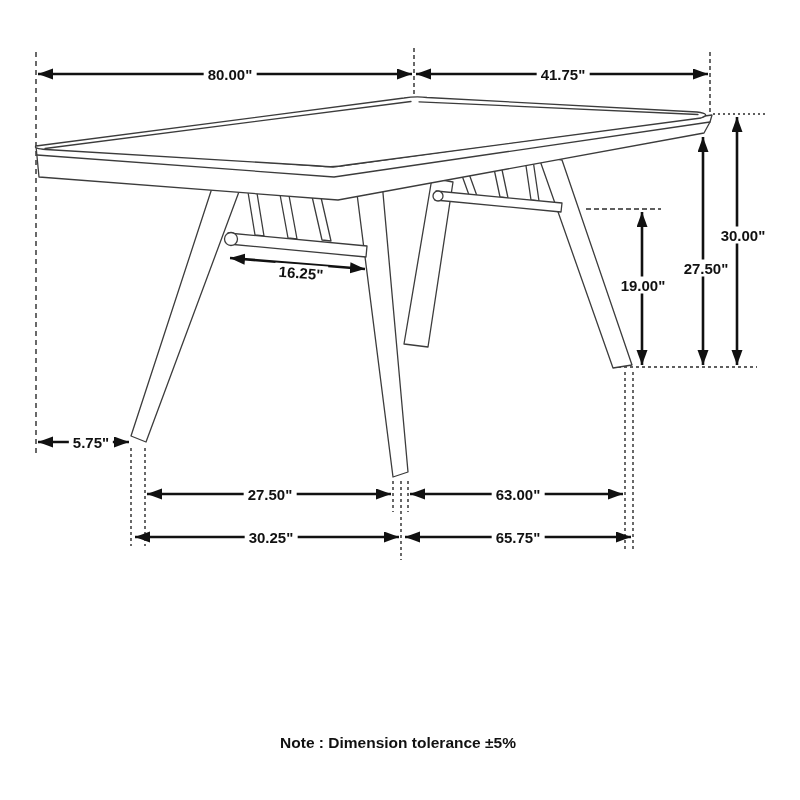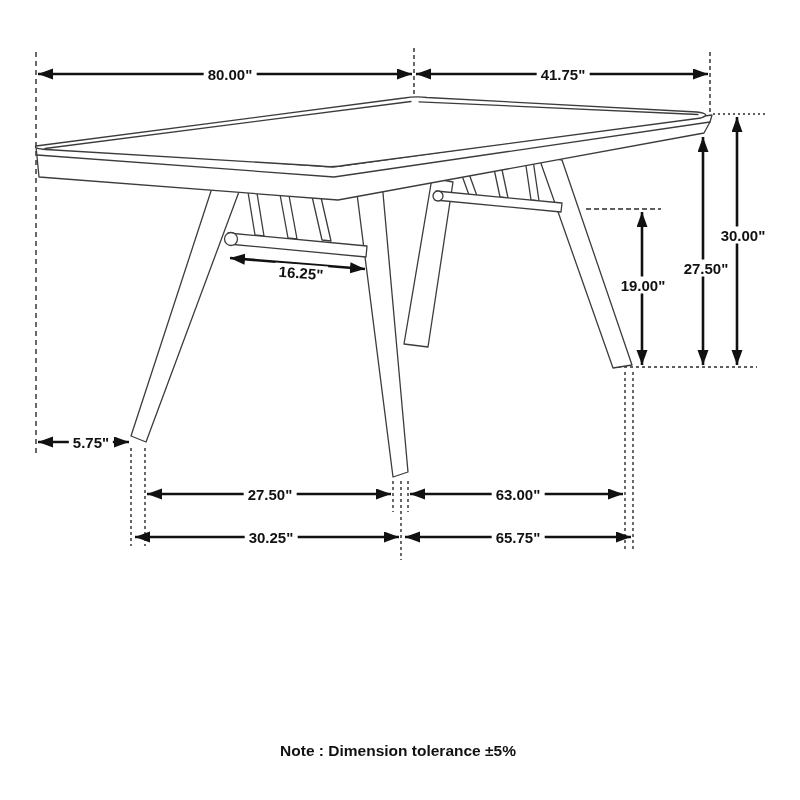--- a/index.html
+++ b/index.html
@@ -4,21 +4,21 @@
 <style>
   html,body{margin:0;padding:0;background:#ffffff;}
   .canvas{position:relative;width:800px;height:800px;background:#ffffff;overflow:hidden;
           font-family:"Liberation Sans","DejaVu Sans",sans-serif;}
   .canvas svg{position:absolute;left:0;top:0;}
   .dim-label{position:absolute;transform:translate(-50%,-50%);background:#ffffff;
              color:#111111;font-size:15px;font-weight:bold;line-height:1;
              padding:1px 4px;white-space:nowrap;}
   .dim-label.tilt{transform:translate(-50%,-50%) rotate(4.5deg);}
   .note{position:absolute;left:398px;top:743px;transform:translate(-50%,-50%);
-        color:#111111;font-size:15.5px;font-weight:bold;white-space:nowrap;margin-top:8px;}
+        color:#111111;font-size:15.5px;font-weight:bold;white-space:nowrap;}
   
   .tbl{stroke:#3c3c3c;stroke-width:1.3;fill:none;stroke-linejoin:round;stroke-linecap:round;}
   .tblf{stroke:#3c3c3c;stroke-width:1.3;fill:#ffffff;stroke-linejoin:round;}
   .ref{stroke:#2a2a2a;stroke-width:1.4;fill:none;}
   .dim{stroke:#111111;stroke-width:2.6;fill:none;}
 </style>
 </head>
 <body>
 
 <div class="canvas">

